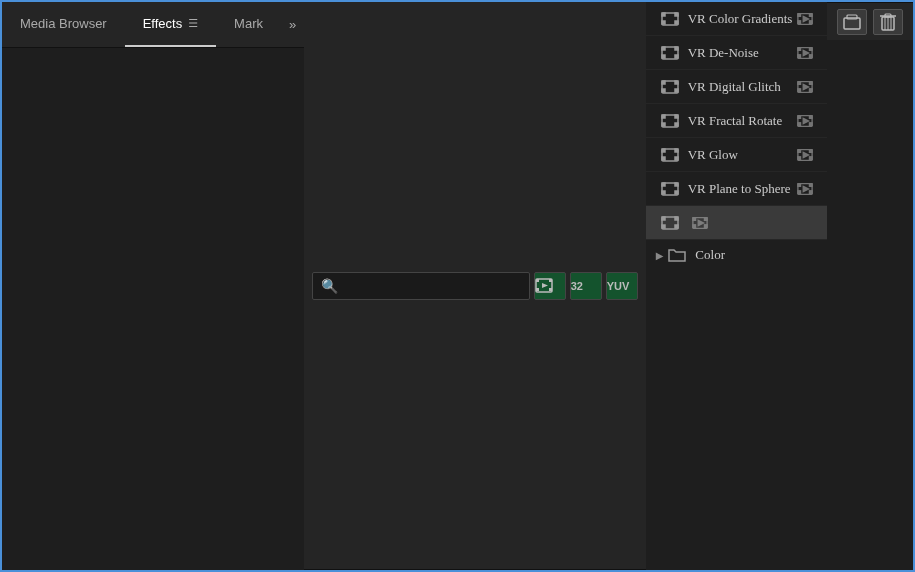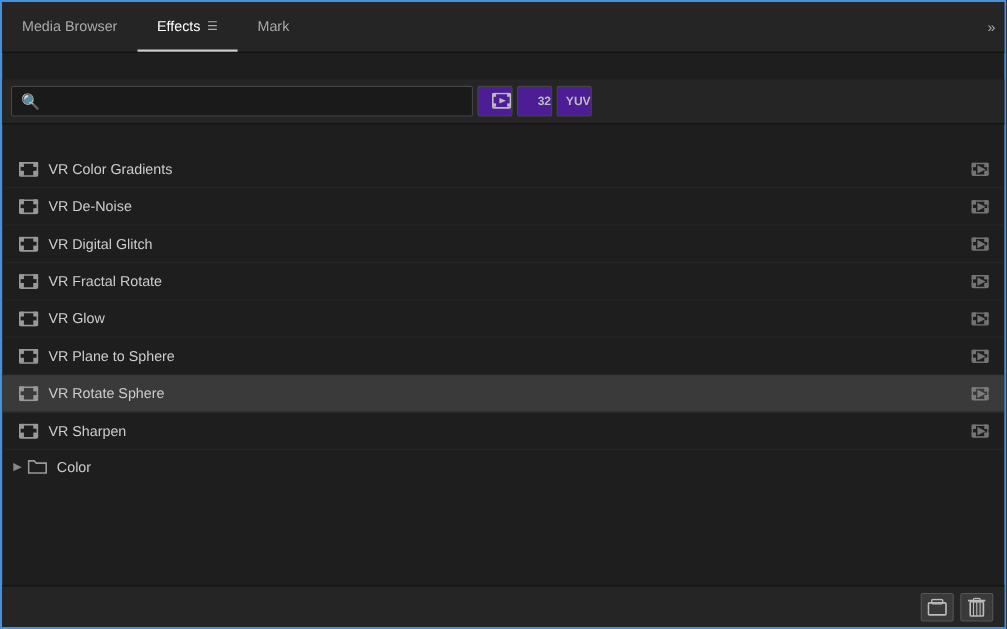--- a/index.html
+++ b/index.html
@@ -13,22 +13,21 @@
       color: #ccc;
       overflow: hidden;
     }
 
     .panel {
       width: 915px;
       height: 572px;
       background: #1e1e1e;
       border: 2px solid #4a90d9;
       display: flex;
-      flex-direction: column;
-      gap: 24px;
+      flex-direction: row;
     }
 
     
     .tab-bar {
       display: flex;
       align-items: stretch;
       background: #252525;
       border-bottom: 1px solid #111;
       height: 46px;
       flex-shrink: 0;
@@ -100,37 +99,38 @@
       border: none;
       outline: none;
       color: #ccc;
       font-size: 13px;
       width: 100%;
     }
 
     .toolbar-btn {
       display: flex;
       align-items: center;
-      justify-content: flex-end;
+      justify-content: flex-start;
       width: 32px;
       height: 28px;
-      background: #4c1d95;
+      background: #14532d;
       border: 1px solid #444;
       border-radius: 2px;
       cursor: pointer;
       color: #bbb;
       font-size: 11px;
       font-weight: bold;
     }
 
     
     .content {
       display: flex;
       flex: 1;
       overflow: hidden;
+      font-family: Liberation Serif, serif;
     }
 
     .list-area {
       flex: 1;
       overflow-y: auto;
       overflow-x: hidden;
       padding: 0;
       scrollbar-width: thin;
       scrollbar-color: #555 #222;
     }
@@ -429,43 +429,20 @@
         <div class="list-item selected">
           <div class="item-icon">
       <svg class="film-icon" viewBox="0 0 18 14" xmlns="http://www.w3.org/2000/svg">
         <rect x="1" y="1" width="16" height="12" rx="1" stroke="#999" stroke-width="1.5" fill="none"></rect>
         <rect x="1" y="1" width="3" height="3" fill="#999"></rect>
         <rect x="14" y="1" width="3" height="3" fill="#999"></rect>
         <rect x="1" y="9" width="3" height="3" fill="#999"></rect>
         <rect x="14" y="9" width="3" height="3" fill="#999"></rect>
       </svg>
           </div>
-          <span class="item-label">VR Rotate Sphere</span>
-          <div class="item-action">
-      <svg class="action-icon" viewBox="0 0 18 14" xmlns="http://www.w3.org/2000/svg">
-        <rect x="1" y="1" width="16" height="12" rx="1" stroke="#999" stroke-width="1.5" fill="none"></rect>
-        <rect x="1" y="1" width="3" height="3" fill="#999"></rect>
-        <rect x="14" y="1" width="3" height="3" fill="#999"></rect>
-        <rect x="1" y="9" width="3" height="3" fill="#999"></rect>
-        <rect x="14" y="9" width="3" height="3" fill="#999"></rect>
-        <polygon points="7,4 13,7 7,10" fill="#999"></polygon>
-      </svg>
-          </div>
-        </div>
-        <div class="list-item">
-          <div class="item-icon">
-      <svg class="film-icon" viewBox="0 0 18 14" xmlns="http://www.w3.org/2000/svg">
-        <rect x="1" y="1" width="16" height="12" rx="1" stroke="#999" stroke-width="1.5" fill="none"></rect>
-        <rect x="1" y="1" width="3" height="3" fill="#999"></rect>
-        <rect x="14" y="1" width="3" height="3" fill="#999"></rect>
-        <rect x="1" y="9" width="3" height="3" fill="#999"></rect>
-        <rect x="14" y="9" width="3" height="3" fill="#999"></rect>
-      </svg>
-          </div>
-          <span class="item-label">VR Sharpen</span>
           <div class="item-action">
       <svg class="action-icon" viewBox="0 0 18 14" xmlns="http://www.w3.org/2000/svg">
         <rect x="1" y="1" width="16" height="12" rx="1" stroke="#999" stroke-width="1.5" fill="none"></rect>
         <rect x="1" y="1" width="3" height="3" fill="#999"></rect>
         <rect x="14" y="1" width="3" height="3" fill="#999"></rect>
         <rect x="1" y="9" width="3" height="3" fill="#999"></rect>
         <rect x="14" y="9" width="3" height="3" fill="#999"></rect>
         <polygon points="7,4 13,7 7,10" fill="#999"></polygon>
       </svg>
           </div>

